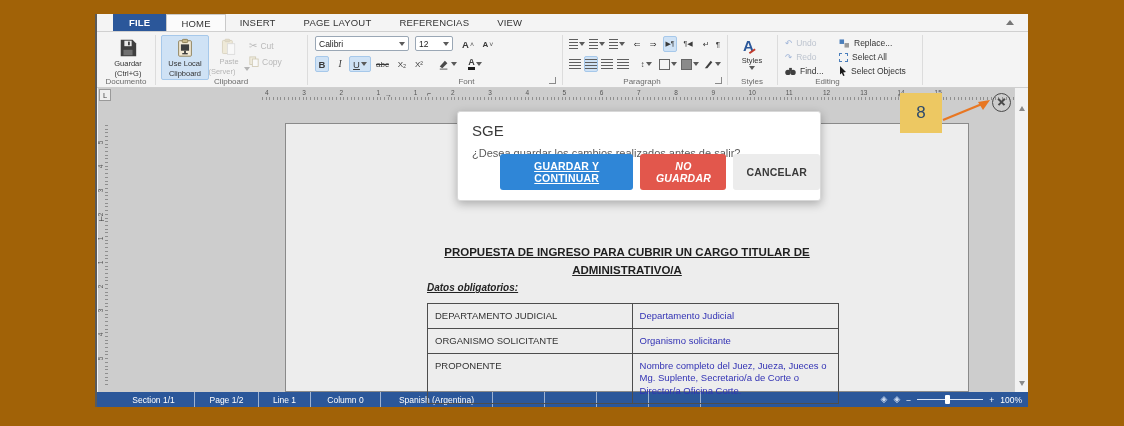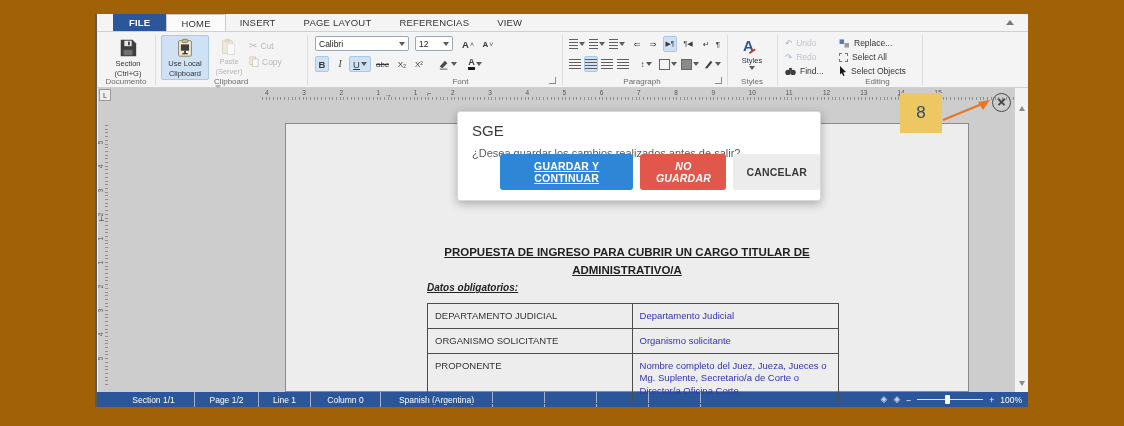--- a/index.html
+++ b/index.html
@@ -113,21 +113,21 @@
 
       <div class="bigbtn" style="left:8px; width:46px;">
         <span>
           <svg width="20" height="20" viewBox="0 0 22 22">
               <path d="M3 2 h13 l4 4 v14 H3 z" fill="#3f3f3f"></path>
               <rect x="7" y="3" width="8" height="6" fill="#e9e9e9"></rect>
               <rect x="11" y="4" width="2" height="4" fill="#3f3f3f"></rect>
               <rect x="6" y="13" width="10" height="6" fill="#707070"></rect>
             </svg>
         </span>
-        <span class="blab">Section</span>
+        <span class="blab">Guardar</span>
         <span class="blab">(Ctrl+G)</span>
       </div>
       <div class="grp-label" style="left:0; width:58px;">Documento</div>
       <div class="gdiv" style="left:58px;"></div>
 
       <div class="bigbtn sel" style="left:64px; width:48px;">
         <span>
           <svg width="20" height="20" viewBox="0 0 22 22">
               <rect x="4" y="3" width="14" height="17" rx="1" fill="#f3ead6" stroke="#8a7a52"></rect>
               <rect x="8" y="1.5" width="6" height="3.5" rx="1" fill="#c9b98c" stroke="#8a7a52"></rect>
@@ -141,21 +141,21 @@
       </div>
       <div class="bigbtn dis" style="left:114px; width:36px;">
         <span class="dis-svg">
           <svg width="18" height="18" viewBox="0 0 22 22">
               <rect x="3" y="3" width="12" height="16" rx="1" fill="#e8dcb8" stroke="#b3a478"></rect>
               <rect x="6" y="1.5" width="6" height="3" rx="1" fill="#cdbf95" stroke="#b3a478"></rect>
               <rect x="9" y="7" width="9" height="13" fill="#fdfdfd" stroke="#b9b9b9"></rect>
             </svg>
         </span>
         <span class="blab">Paste</span>
-        <span class="blab" style="display:flex;align-items:flex-start;gap:8px;flex-direction:column;">
+        <span class="blab" style="display:flex;align-items:flex-start;gap:8px;">
           <span>(Server)</span>
           <span class="caret" style="border-top-color:#b5b5b5;"></span>
         </span>
       </div>
       <div class="smallbtn dis" style="left:152px; top:8px;">
         <span style="font-size:10px;">✂</span>
         <span>Cut</span>
       </div>
       <div class="smallbtn dis" style="left:152px; top:24px;">
         <span class="dis-svg">
@@ -201,21 +201,21 @@
               <path d="M2 9 L8 2 L11 5 L5 11 Z" fill="#4a4a4a"></path>
               <rect x="2" y="11" width="9" height="2" fill="#9a9a9a"></rect>
             </svg>
         </span>
         <span class="caret"></span>
       </div>
       <div class="tgl" style="left:366px; width:24px;">
         <span style="font-weight:bold; font-size:9px; border-bottom:3px solid #1a1a1a; line-height:1;">A</span>
         <span class="caret"></span>
       </div>
-      <div class="grp-label" style="left:214px; width:255px;padding-left:44px;">Font</div>
+      <div class="grp-label" style="left:220px; width:255px;padding-left:44px;">Font</div>
       <div class="launcher" style="left:452px;"></div>
       <div class="gdiv" style="left:465px;"></div>
 
       <div class="tgl rowtop" style="left:471px; width:18px;">
           <span class="ic-lines"></span>
           <span class="caret"></span>
         </div>
       <div class="tgl rowtop" style="left:491px; width:18px;">
           <span class="ic-lines"></span>
           <span class="caret"></span>
@@ -319,21 +319,21 @@
         <span>Select All</span>
       </div>
       <div class="editrow" style="left:742px; top:34px;">
         <span>
             <svg width="8" height="10" viewBox="0 0 8 10">
               <path d="M1 0 L7 6 L4.2 6.4 L5.6 9.4 L4.2 10 L2.8 7 L1 8.6 Z" fill="#1a1a1a"></path>
             </svg>
           </span>
         <span>Select Objects</span>
       </div>
-      <div class="grp-label" style="left:708px; width:145px;">Editing</div>
+      <div class="grp-label" style="left:658px; width:145px;">Editing</div>
       <div class="gdiv" style="left:825px;"></div>
     </div>
 
     <div class="canvas"></div>
 
     <div class="tabsel">L</div>
 
     <div class="hruler">
       <div class="ticks"></div>
       <div id="hnums">

